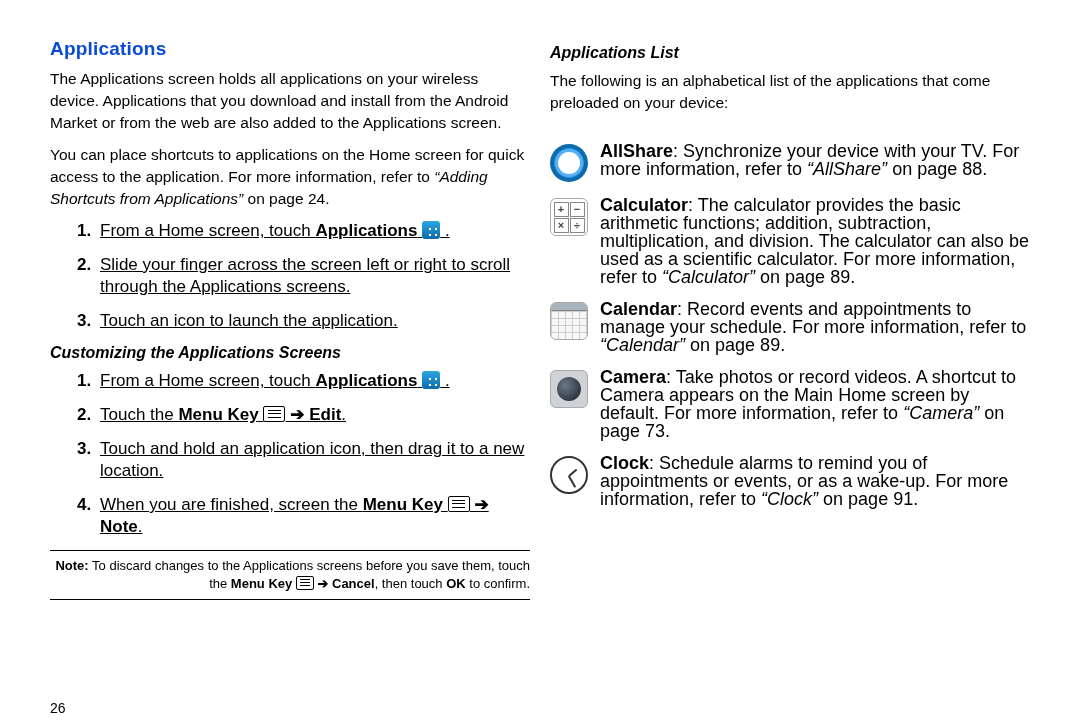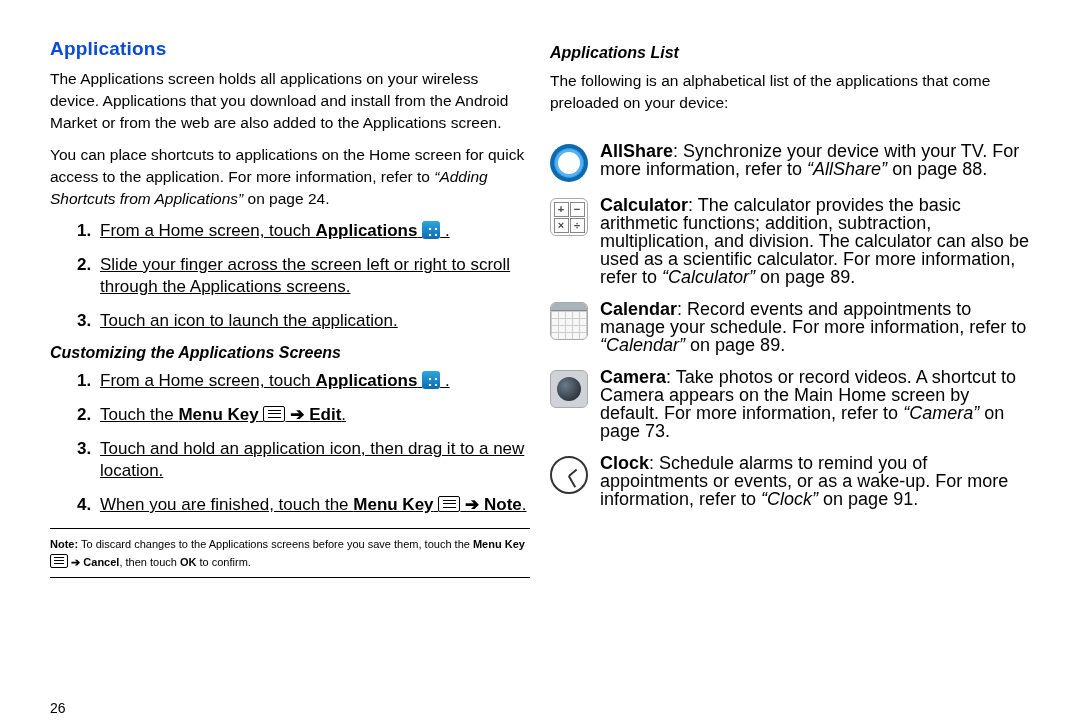--- a/index.html
+++ b/index.html
@@ -60,23 +60,23 @@
   ol.numlist li::marker {
     font-weight: bold;
   }
   .bold { font-weight: bold; }
   .hr {
     border: none;
     border-top: 1.5px solid #000;
     margin: 6px 0 6px 0;
   }
   .note-box {
-    font-size: 11px;
+    font-size: 13px;
     line-height: 18px;
-    text-align: left;
+    text-align: right;
     margin: 4px 0 4px 0;
   }
   
   .app-icon {
     display: inline-block;
     width: 18px;
     height: 18px;
     vertical-align: -3px;
     border-radius: 3px;
     background: linear-gradient(to bottom, #2aa7e0, #0e6aad);
@@ -242,21 +242,21 @@
       <li>
         <span>From a Home screen, touch </span><span class="bold">Applications</span>
         <span class="app-icon"></span><span> .</span>
       </li>
       <li>
         <span>Touch the </span><span class="bold">Menu Key</span>
         <span class="menu-icon"></span><span class="arrow"> ➔ </span><span class="bold">Edit</span><span>.</span>
       </li>
       <li>Touch and hold an application icon, then drag it to a new location.</li>
       <li>
-        <span>When you are finished, touch the </span><span class="bold">Menu Key</span>
+        <span>When you are finished, screen the </span><span class="bold">Menu Key</span>
         <span class="menu-icon"></span><span class="arrow">  ➔  </span><span class="bold">Note</span><span>.</span>
       </li>
     </ol>
 
     <hr class="hr">
     <div class="note-box">
       <span class="bold">Note:</span>
       <span>To discard changes to the Applications screens before you save them, touch the </span><span class="bold">Menu Key</span>
       <span class="menu-icon-sm"></span><span class="arrow"> ➔ </span><span class="bold">Cancel</span><span>, then touch </span><span class="bold">OK</span><span> to confirm.</span>
     </div>

